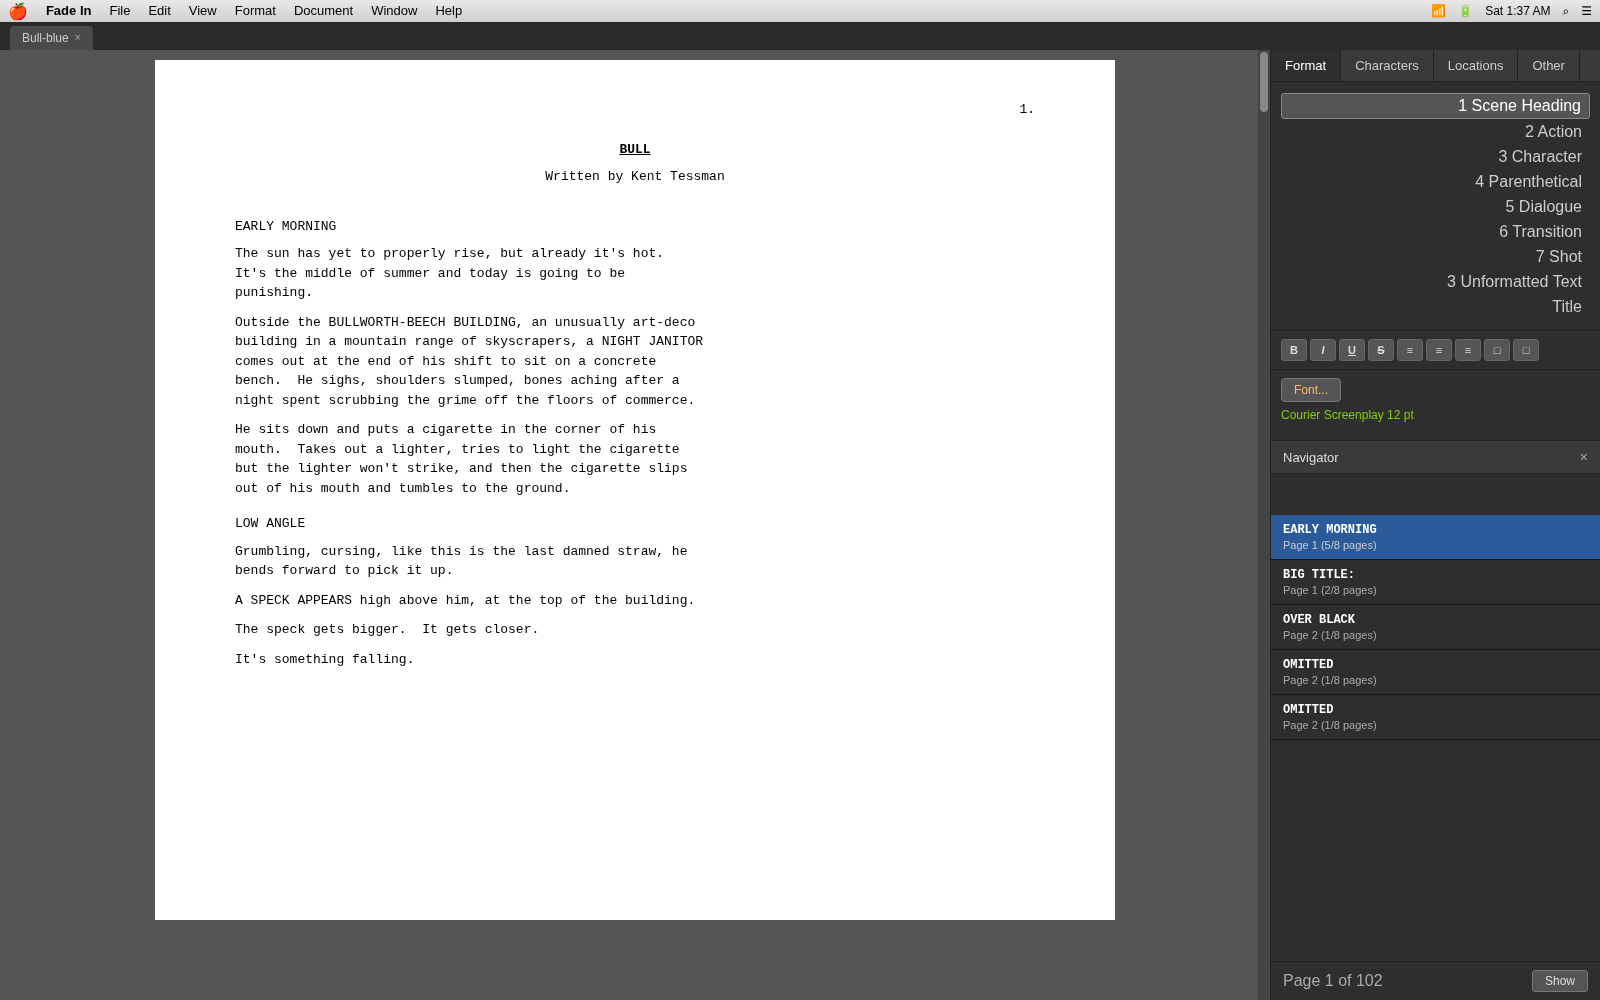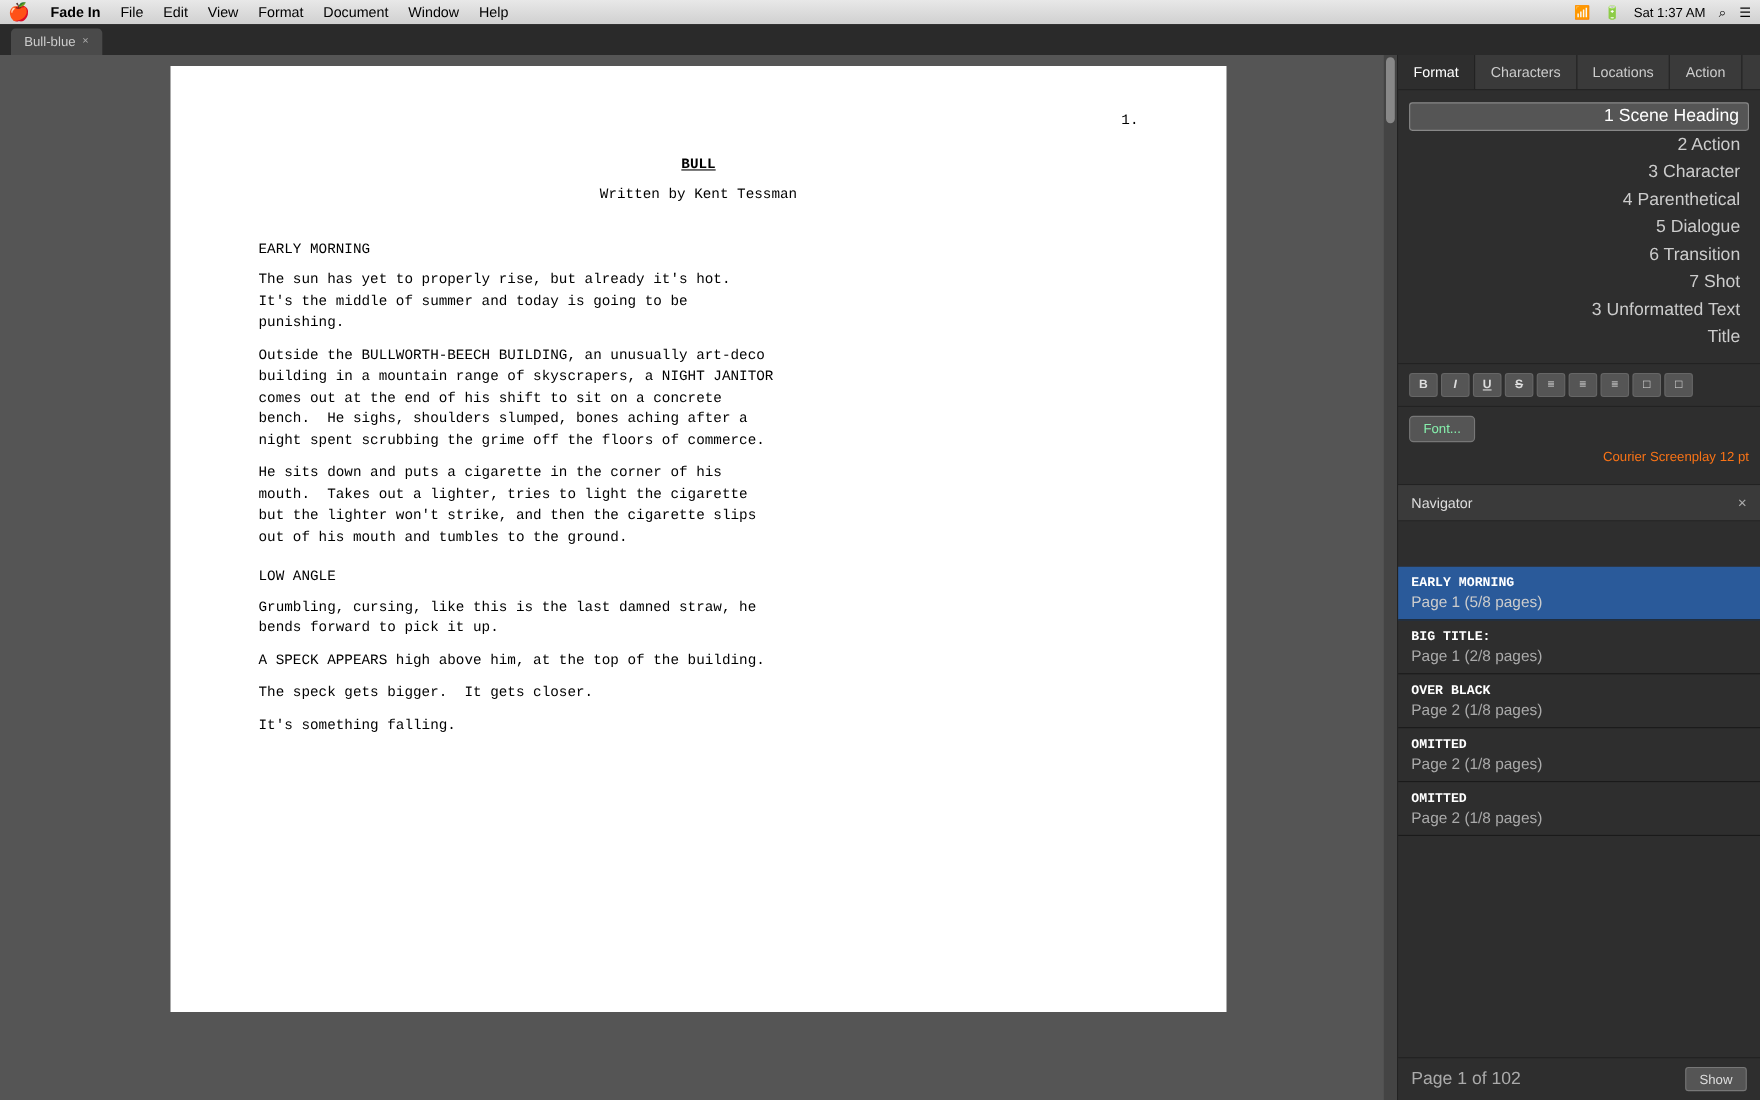--- a/index.html
+++ b/index.html
@@ -217,30 +217,29 @@
     }
 
     .font-section {
       padding: 8px 10px;
       border-top: 1px solid #222;
     }
     .font-btn {
       background: #555;
       border: 1px solid #777;
       border-radius: 4px;
-      color: #86efac;
+      color: #fdba74;
       padding: 4px 12px;
       font-size: 12px;
       cursor: pointer;
       margin-bottom: 6px;
     }
     .font-info {
-      color: #f97316;
-      font-size: 12px;
-      text-align: right;
+      color: #84cc16;
+      font-size: 12px;
     }
 
     
     .navigator-panel {
       flex: 1;
       display: flex;
       flex-direction: column;
       overflow: hidden;
       gap: 41px;
     }
@@ -273,21 +272,21 @@
     .nav-item.active {
       background: #2a5a9a;
     }
     .nav-item-title {
       font-size: 12px;
       font-weight: bold;
       color: #fff;
       font-family: 'Courier New', Courier, monospace;
     }
     .nav-item-sub {
-      font-size: 14px;
+      font-size: 11px;
       color: #aaa;
       margin-top: 2px;
     }
     .nav-item.active .nav-item-sub { color: #ccc; }
 
     .nav-footer {
       padding: 8px 12px;
       display: flex;
       justify-content: space-between;
       align-items: center;
@@ -370,21 +369,21 @@
     </div>
   </div>
 
   <div class="right-panel">
 
     <div class="format-panel">
       <div class="panel-tabs">
         <div class="panel-tab active">Format</div>
         <div class="panel-tab">Characters</div>
         <div class="panel-tab">Locations</div>
-        <div class="panel-tab">Action</div>
+        <div class="panel-tab">Other</div>
       </div>
 
       <div class="format-list">
         <div class="format-item selected">1 Scene Heading</div>
         <div class="format-item">2 Action</div>
         <div class="format-item">3 Character</div>
         <div class="format-item">4 Parenthetical</div>
         <div class="format-item">5 Dialogue</div>
         <div class="format-item">6 Transition</div>
         <div class="format-item">7 Shot</div>

